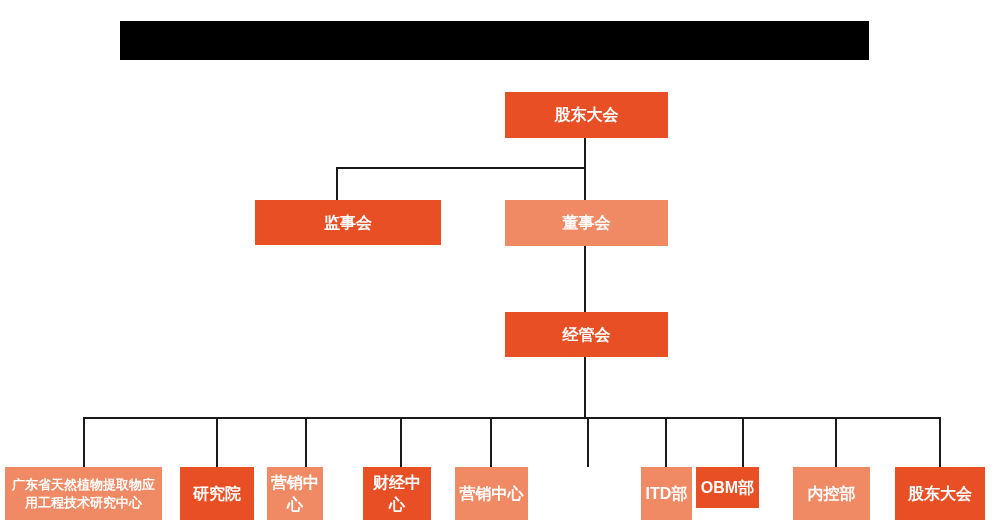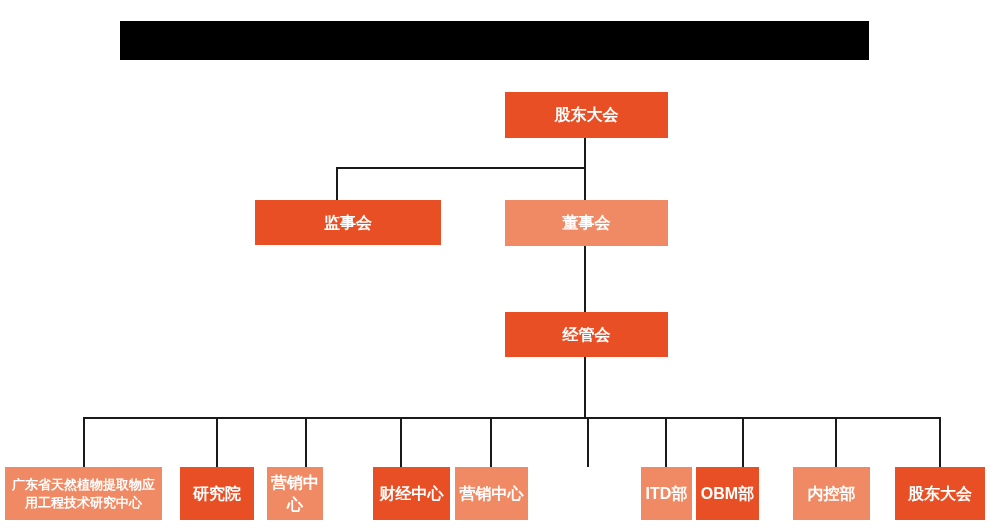--- a/index.html
+++ b/index.html
@@ -78,30 +78,30 @@
 
   <div class="node dark" style="left:180px;top:467px;width:74px;height:53px">
     <span>研究院</span>
   </div>
   <div class="node light small-text" style="left:5px;top:467px;width:157px;height:53px">
     <span>广东省天然植物提取物应用工程技术研究中心</span>
   </div>
   <div class="node light" style="left:267px;top:467px;width:56px;height:53px">
     <span>营销中心</span>
   </div>
-  <div class="node dark" style="left:373px;top:467px;width:77px;height:53px">
+  <div class="node dark" style="left:363px;top:467px;width:68px;height:53px">
     <span>财经中心</span>
   </div>
   <div class="node light" style="left:455px;top:467px;width:73px;height:53px">
     <span>营销中心</span>
   </div>
   <div class="node light" style="left:641px;top:467px;width:51px;height:53px">
     <span>ITD部</span>
   </div>
-  <div class="node dark" style="left:696px;top:467px;width:63px;height:53px">
+  <div class="node dark" style="left:696px;top:467px;width:63px;height:41px">
     <span>OBM部</span>
   </div>
   <div class="node light" style="left:793px;top:467px;width:77px;height:53px">
     <span>内控部</span>
   </div>
   <div class="node dark" style="left:895px;top:467px;width:90px;height:53px">
     <span>股东大会</span>
   </div>
 
 </div>

